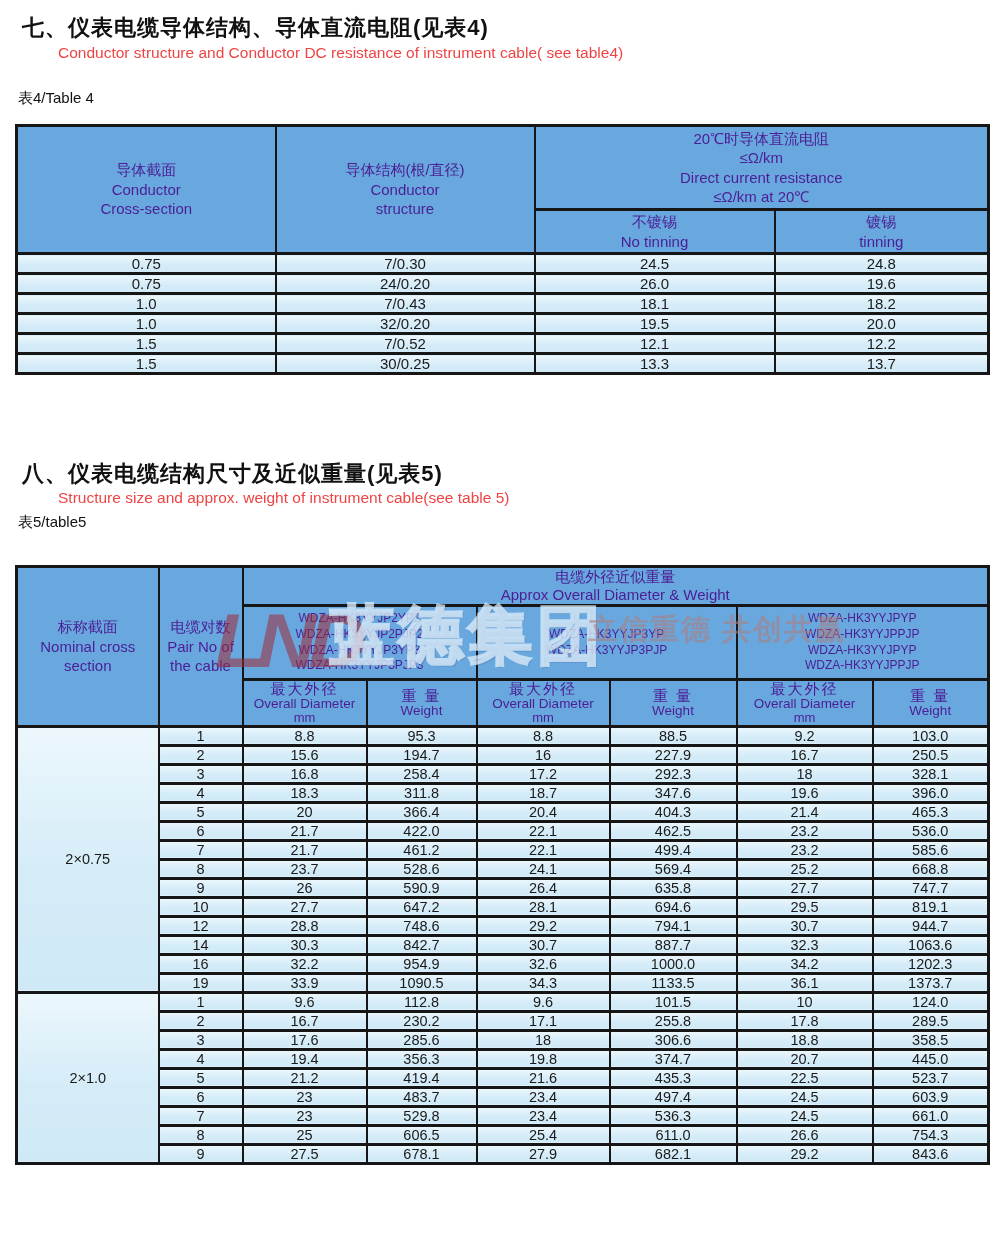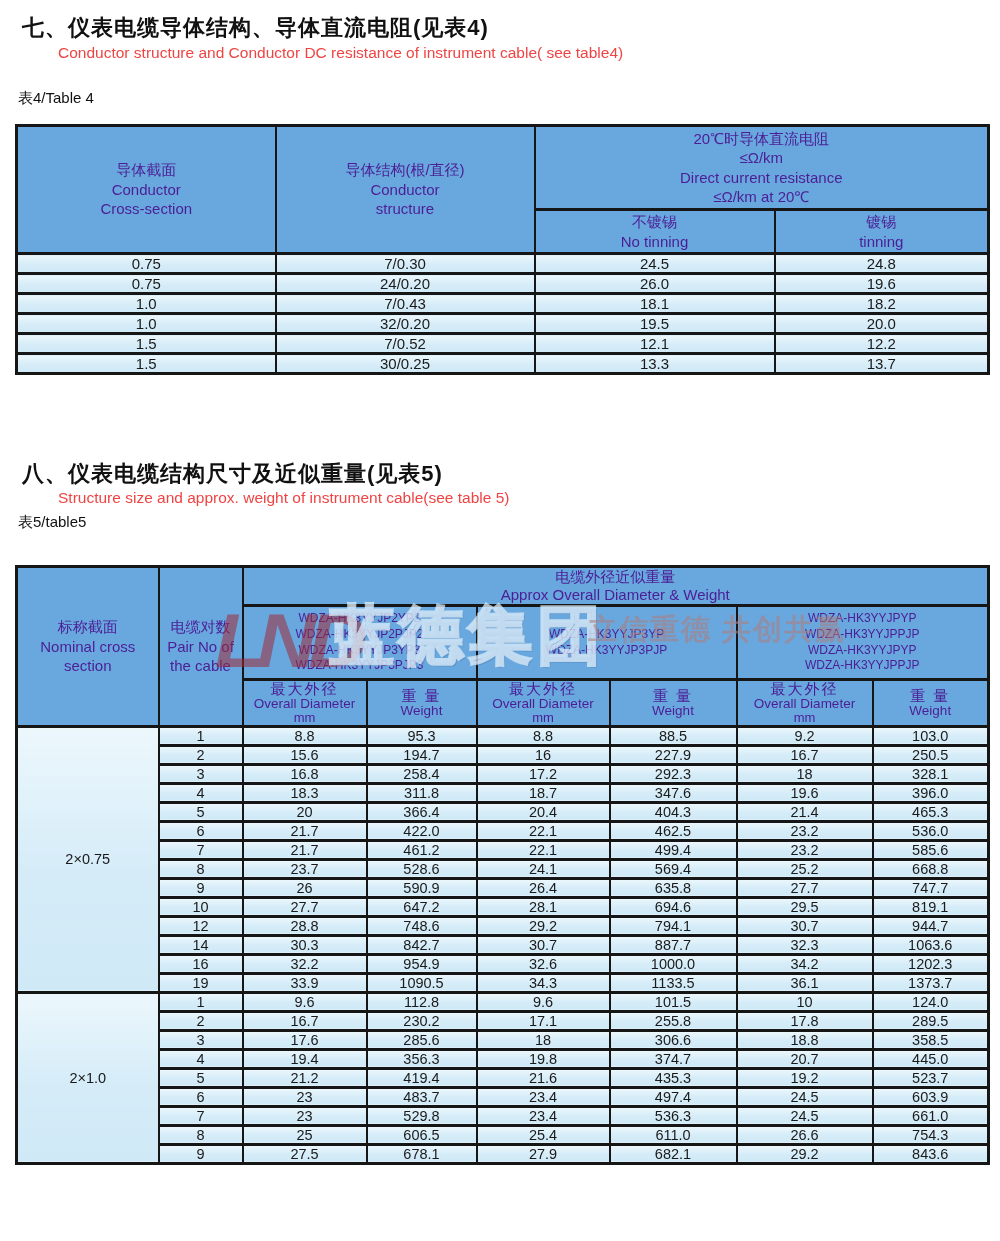--- a/index.html
+++ b/index.html
@@ -390,21 +390,21 @@
           <td>374.7</td>
           <td>20.7</td>
           <td>445.0</td>
         </tr>
         <tr>
           <td>5</td>
           <td>21.2</td>
           <td>419.4</td>
           <td>21.6</td>
           <td>435.3</td>
-          <td>19.2</td>
+          <td>22.5</td>
           <td>523.7</td>
         </tr>
         <tr>
           <td>6</td>
           <td>23</td>
           <td>483.7</td>
           <td>23.4</td>
           <td>497.4</td>
           <td>24.5</td>
           <td>603.9</td>

